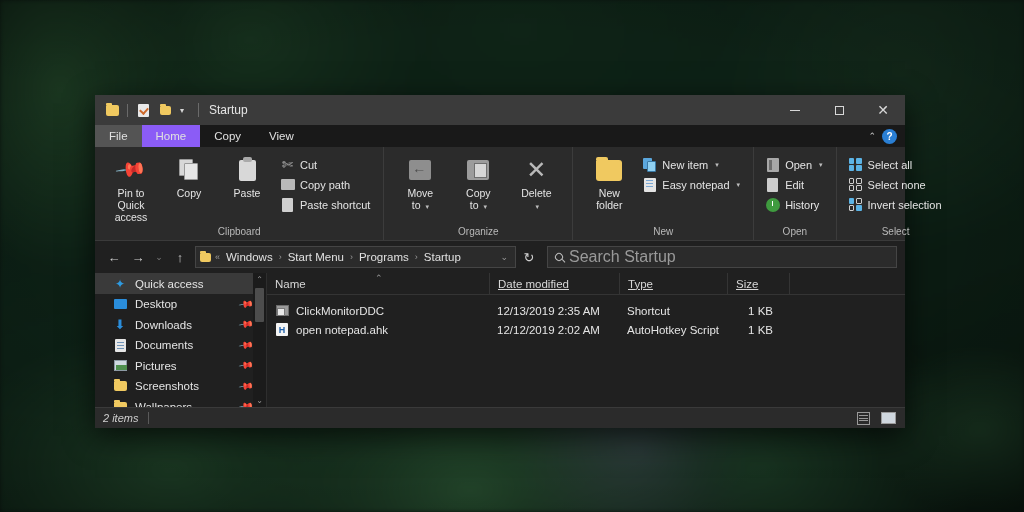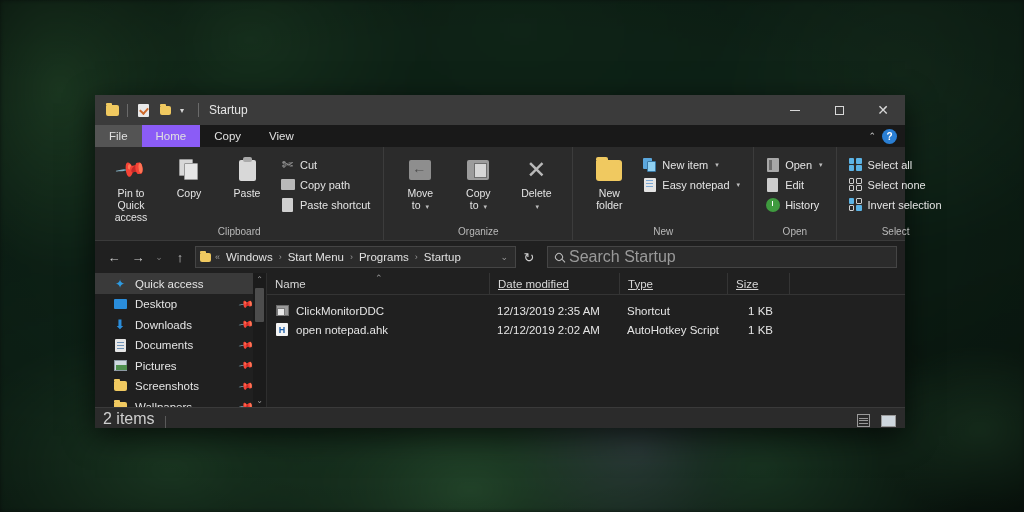--- a/index.html
+++ b/index.html
@@ -257,21 +257,21 @@
   }
   .ico-ahk {
     width: 12px; height: 13px; background: #f4f4f4; border-radius: 1px;
     color: #1d5fa8; font-size: 9px; font-weight: bold; display:flex;
     align-items:center; justify-content:center; font-family: "Liberation Sans", sans-serif;
   }
 
   
   .statusbar {
     flex: 0 0 21px; background: #2b2b2b; border-top: 1px solid #3a3a3a;
-    display: flex; align-items: flex-end; padding: 0 8px; font-size: 16px; color: #cfcfcf;
+    display: flex; align-items: center; padding: 0 8px; font-size: 11px; color: #cfcfcf; font-style: italic;
   }
   .status-sep { width: 1px; height: 12px; background: #5a5a5a; margin: 0 10px; }
   .viewbtns { margin-left: auto; display: flex; align-items: center; gap: 8px; }
   .vb { width: 17px; height: 15px; display:flex; align-items:center; justify-content:center; }
   .vb-details { width: 13px; height: 13px; border: 1px solid #9a9a9a; display:flex;
     flex-direction: column; justify-content: space-evenly; padding: 1px; }
   .vb-details i { display:block; height: 1px; background: #9a9a9a; }
   .vb-tiles { width: 15px; height: 12px; border: 1px solid #9a9a9a; background: #cfd7de; }
 </style>
 </head>

